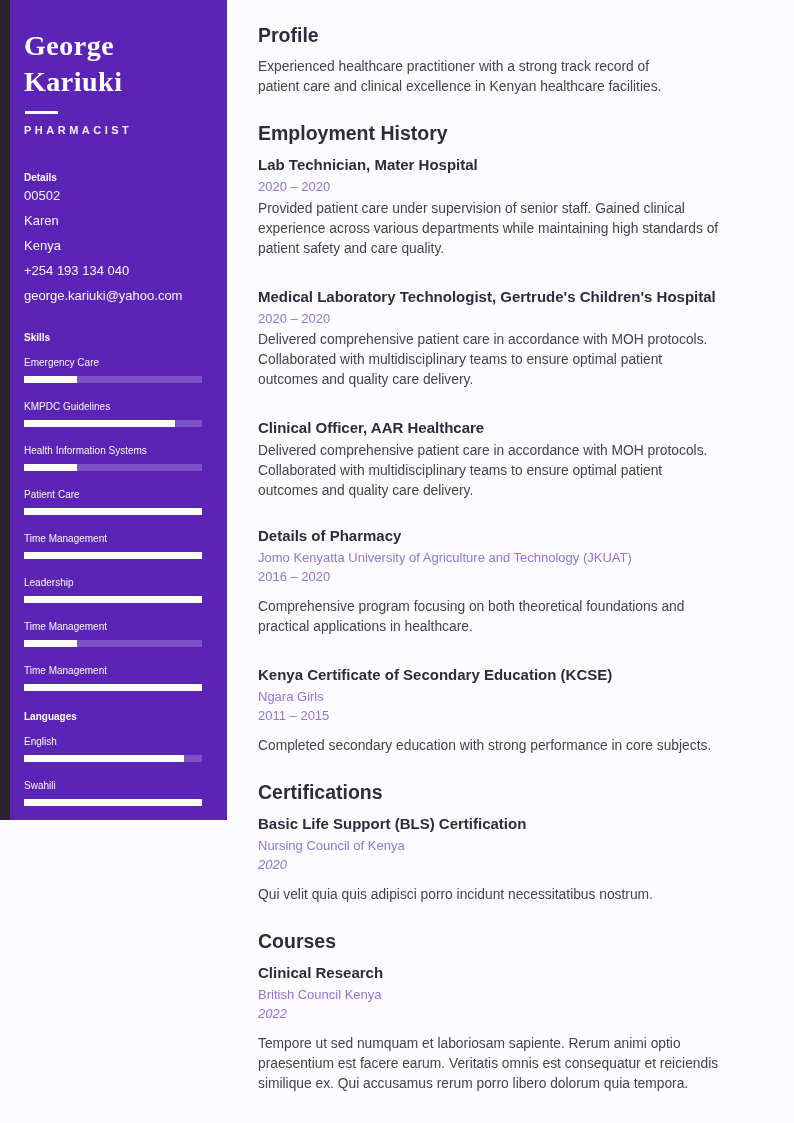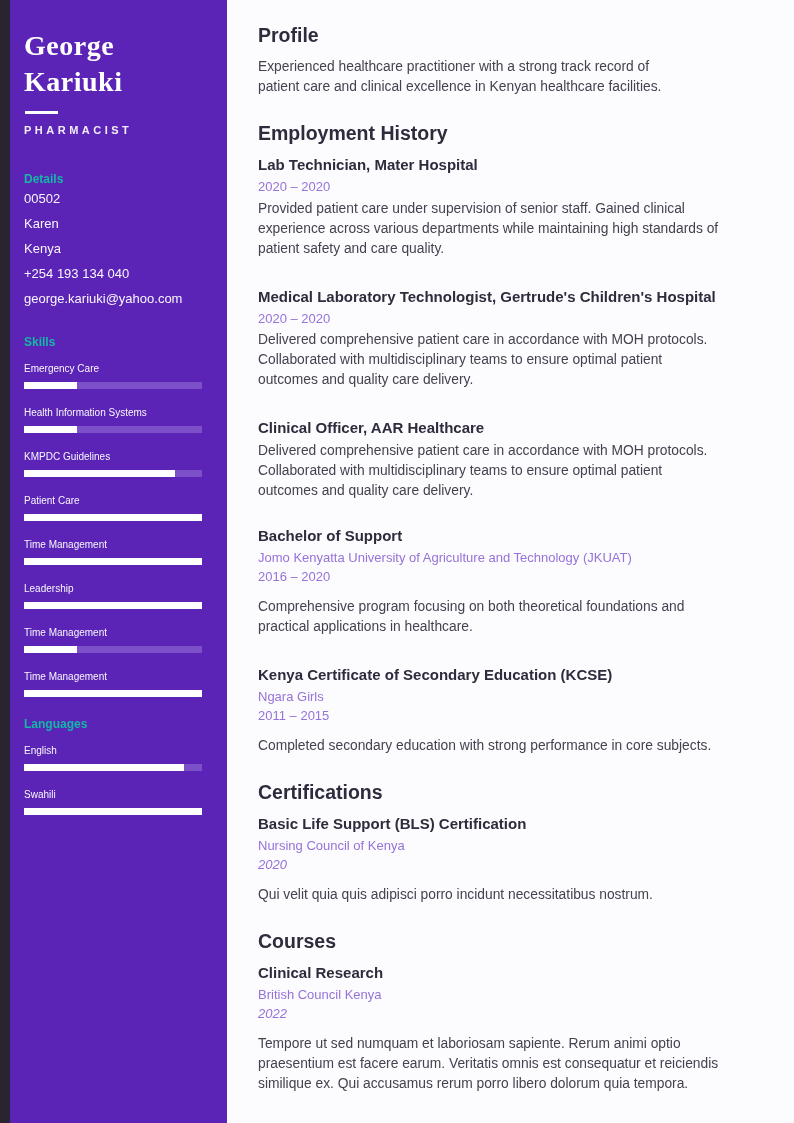--- a/index.html
+++ b/index.html
@@ -8,21 +8,21 @@
     font-family: "Liberation Sans", sans-serif;
     background: #fcfbfe;
     color: #44424e;
     display: flex;
   }
 
   
   .sidebar {
     width: 227px;
     min-width: 227px;
-    height: 1123px;
+    height: 820px;
     background: #5b24b6;
     border-left: 10px solid #29242f;
     padding: 28px 25px 0 14px;
     color: #ffffff;
   }
   .name {
     font-family: "Liberation Serif", serif;
     font-weight: 700;
     font-size: 28px;
     line-height: 36px;
@@ -37,23 +37,23 @@
     margin: 11px 0 10px 1px;
   }
   .candidate-title {
     font-size: 11px;
     letter-spacing: 3.5px;
     color: rgba(255,255,255,0.92);
     font-weight: 600;
     margin-bottom: 36px;
   }
   .side-heading {
-    font-size: 12px;
-    font-weight: 700;
-    color: #14b8a6;
+    font-size: 10px;
+    font-weight: 700;
+    color: #ffffff;
     margin-bottom: 5px;
   }
   .detail-item {
     font-size: 13px;
     line-height: 16px;
     margin-bottom: 9px;
     color: rgba(255,255,255,0.96);
     word-break: break-all;
   }
   .details-block { margin-bottom: 28px; }
@@ -141,29 +141,29 @@
   <div class="skills-block">
     <div class="side-heading">Skills</div>
 
     <div class="skill">
       <div class="skill-label">Emergency Care</div>
       <div class="bar">
           <div class="bar-fill" style="width: 30%;"></div>
         </div>
     </div>
     <div class="skill">
+      <div class="skill-label">KMPDC Guidelines</div>
+      <div class="bar">
+          <div class="bar-fill" style="width: 85%;"></div>
+        </div>
+    </div>
+    <div class="skill">
       <div class="skill-label">Health Information Systems</div>
       <div class="bar">
           <div class="bar-fill" style="width: 30%;"></div>
-        </div>
-    </div>
-    <div class="skill">
-      <div class="skill-label">KMPDC Guidelines</div>
-      <div class="bar">
-          <div class="bar-fill" style="width: 85%;"></div>
         </div>
     </div>
     <div class="skill">
       <div class="skill-label">Patient Care</div>
       <div class="bar">
           <div class="bar-fill" style="width: 100%;"></div>
         </div>
     </div>
     <div class="skill">
       <div class="skill-label">Time Management</div>
@@ -239,21 +239,21 @@
       <div class="item-title">Clinical Officer, AAR Healthcare</div>
       <p class="body-text">Delivered comprehensive patient care in accordance with MOH protocols.
 Collaborated with multidisciplinary teams to ensure optimal patient
 outcomes and quality care delivery.</p>
     </div>
   </section>
 
   <section class="section">
 
     <div class="item">
-      <div class="item-title">Bachelor of Support</div>
+      <div class="item-title">Details of Pharmacy</div>
       <div class="accent-line">Jomo Kenyatta University of Agriculture and Technology (JKUAT)</div>
       <div class="accent-line">2016 – 2020</div>
       <p class="body-text spaced">Comprehensive program focusing on both theoretical foundations and
 practical applications in healthcare.</p>
     </div>
 
     <div class="item">
       <div class="item-title">Kenya Certificate of Secondary Education (KCSE)</div>
       <div class="accent-line">Ngara Girls</div>
       <div class="accent-line">2011 – 2015</div>

